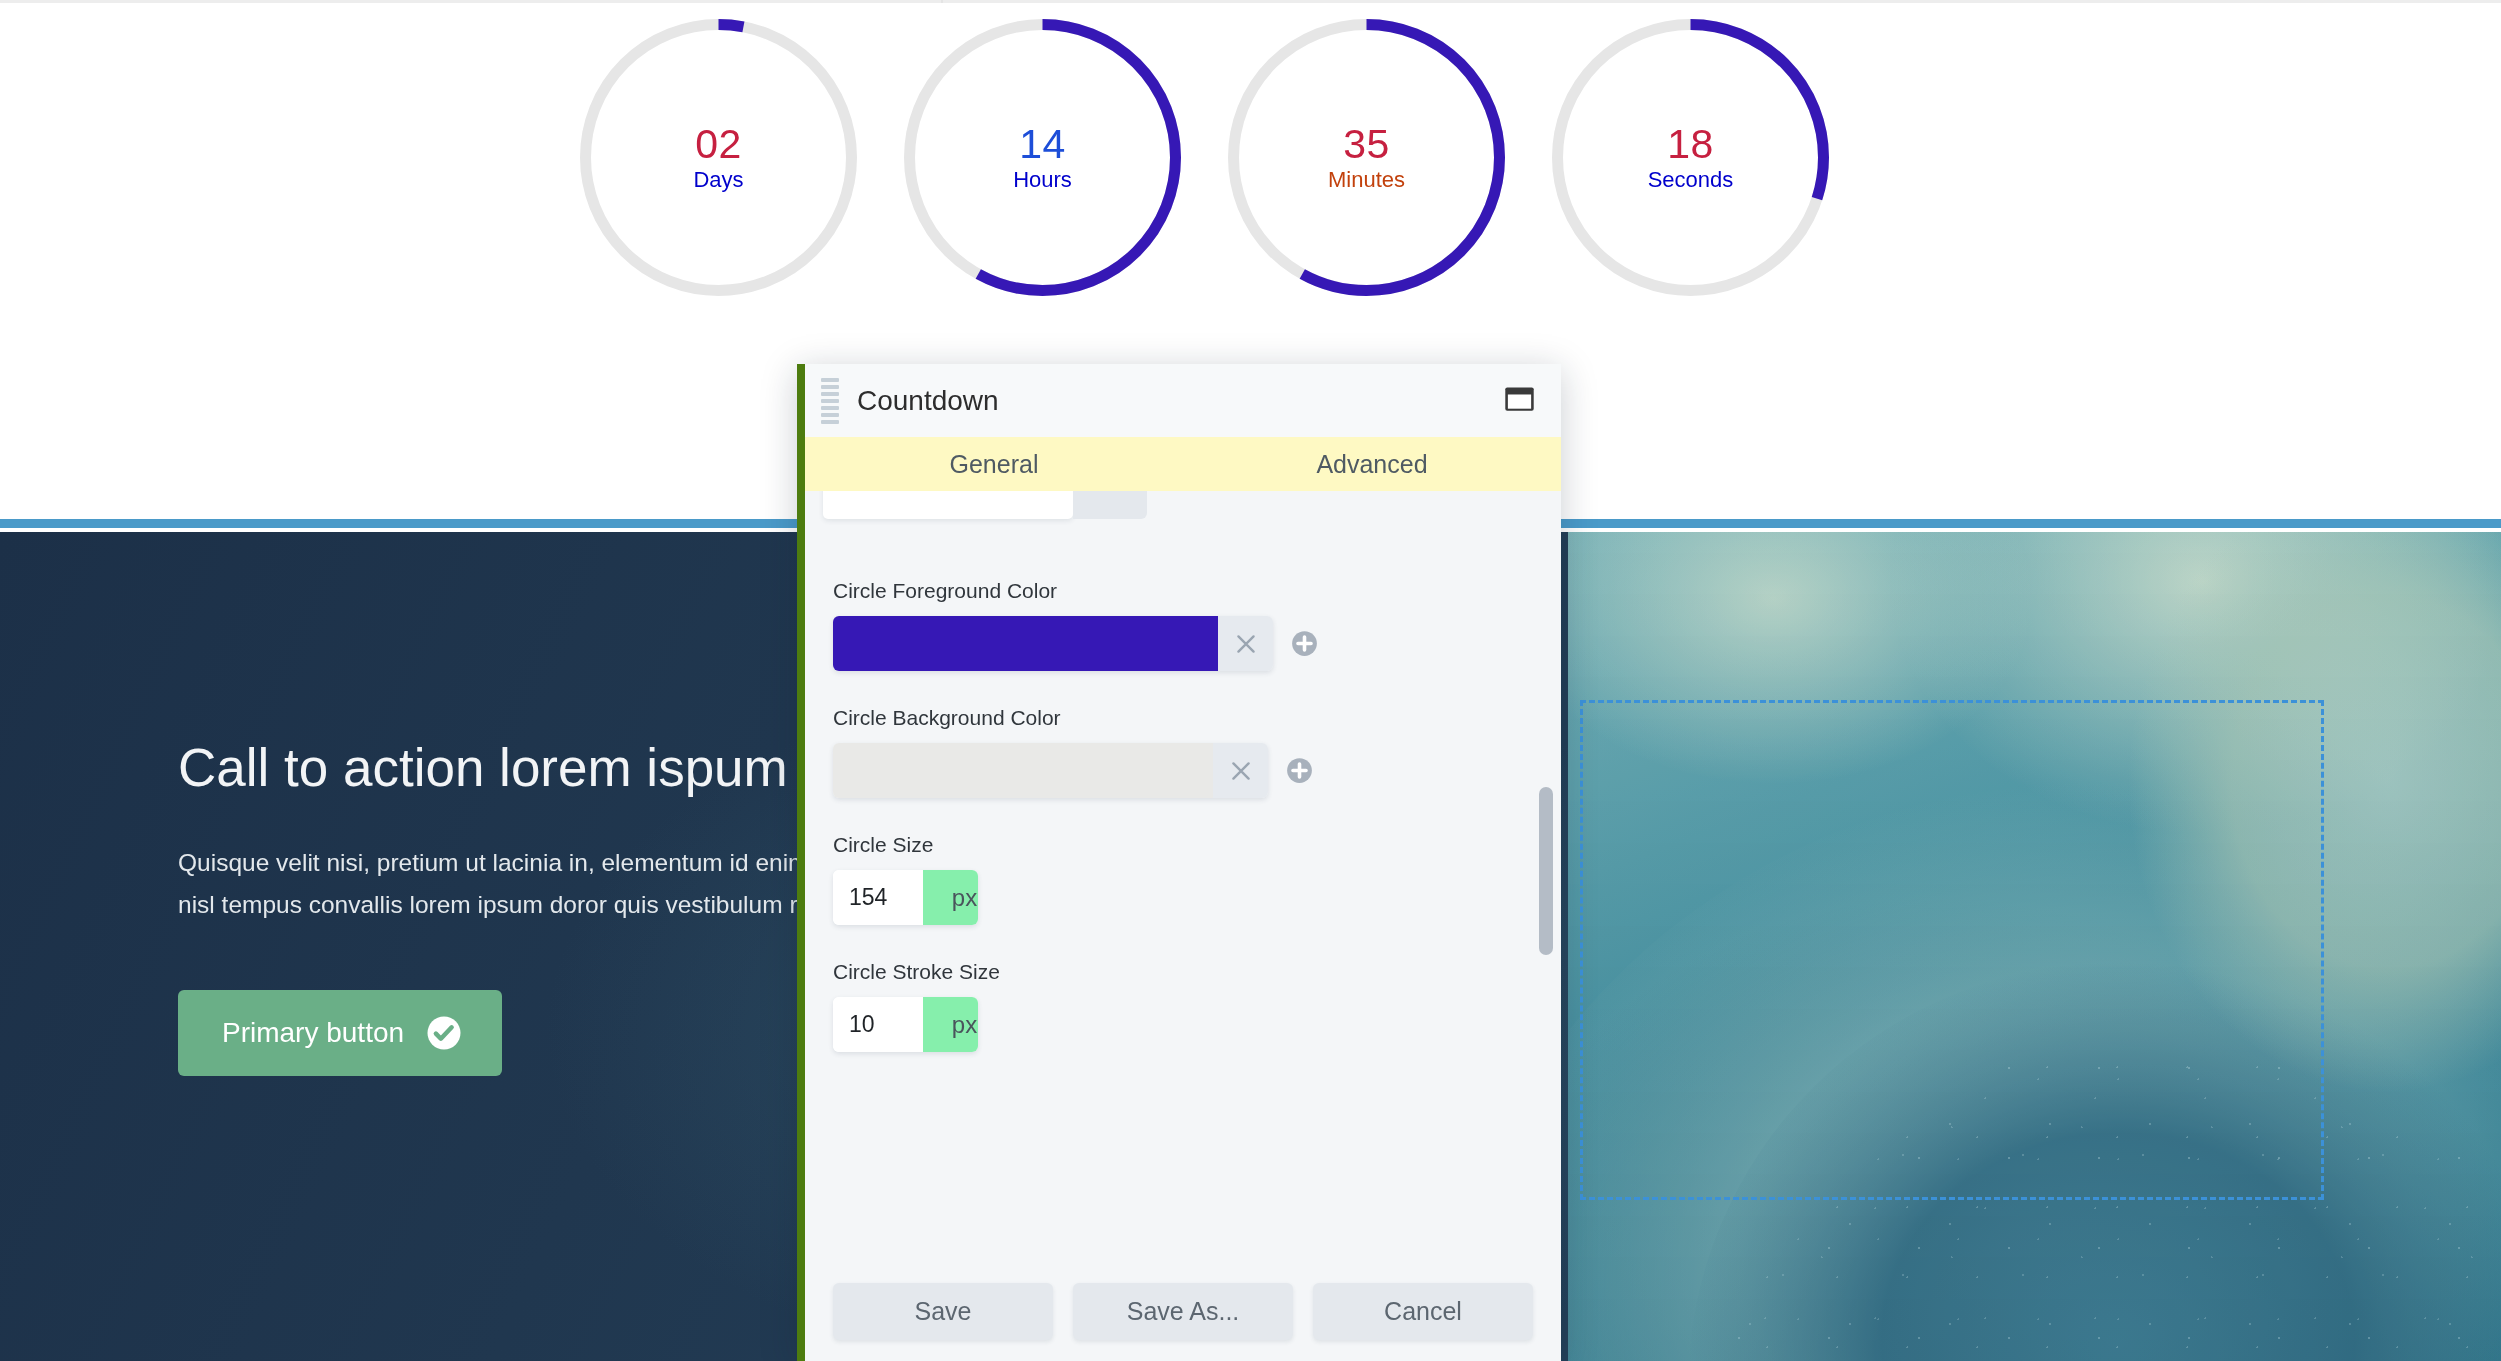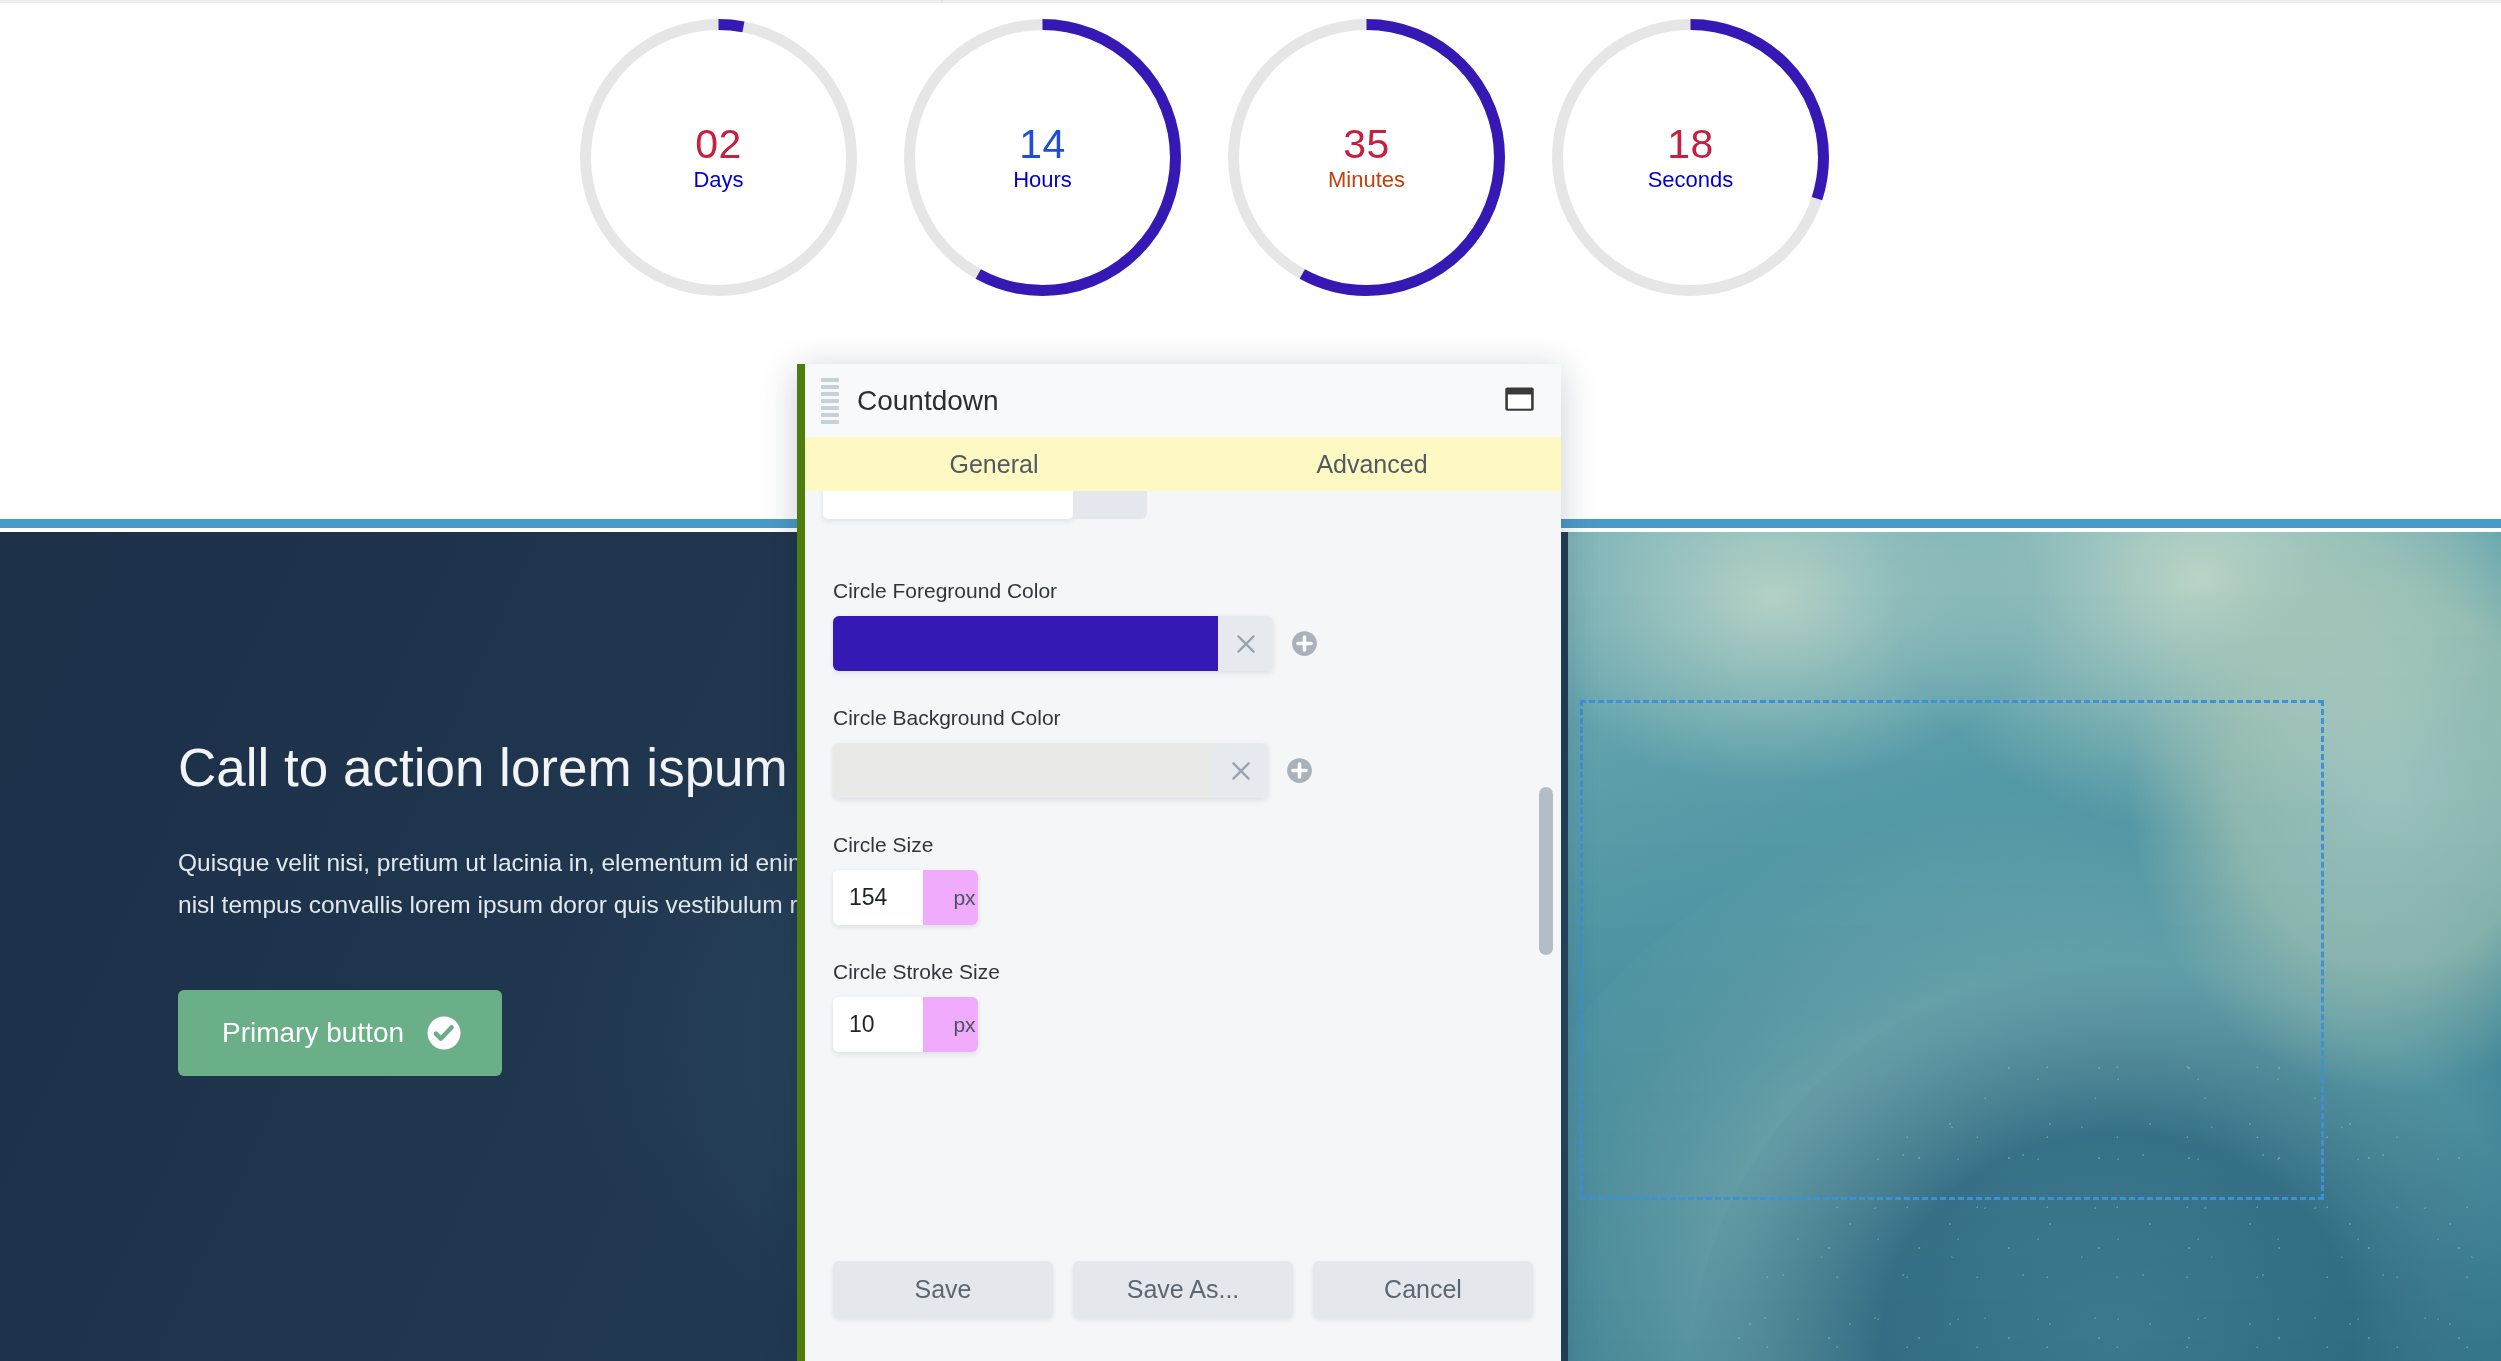--- a/index.html
+++ b/index.html
@@ -187,33 +187,33 @@
 
   .num-control {
     display:inline-flex; height:55px; border-radius:6px; overflow:hidden;
     box-shadow:0 2px 5px rgba(40,60,80,.12); background:#ffffff;
   }
   .num-input {
     width:90px; border:none; outline:none; background:#ffffff;
     font-family:Liberation Sans, sans-serif; font-size:23px; color:#1f2327; padding:0 16px;
   }
   .num-unit {
-    width:55px; background:#f0abfc; display:flex; align-items:center; justify-content:center;
-    font-size:21px; color:#4a545c;padding-left:28px;
+    width:55px; background:#86efac; display:flex; align-items:center; justify-content:center;
+    font-size:24px; color:#4a545c;padding-left:28px;
   }
 
   .modal-scrollbar {
     position:absolute; right:8px; top:0; width:14px; height:100%;
   }
   .modal-scrollbar-thumb {
     position:absolute; left:0; width:14px; border-radius:7px; background:#b4bcc6; cursor:pointer;
   }
 
   .modal-footer {
-    flex:0 0 100px; height:100px; display:flex; gap:20px;
+    flex:0 0 100px; height:100px; display:flex; align-items:center; gap:20px;
     padding:0 28px; background:#f4f6f8;
   }
   .footer-btn {
     flex:1; height:57px; background:#e4e8ed; border:none; border-radius:6px;
     font-family:inherit; font-size:25px; color:#5c6670; cursor:pointer;
     box-shadow:0 2px 4px rgba(40,60,80,.10);
   }
 </style>
 </head>
 <body>

